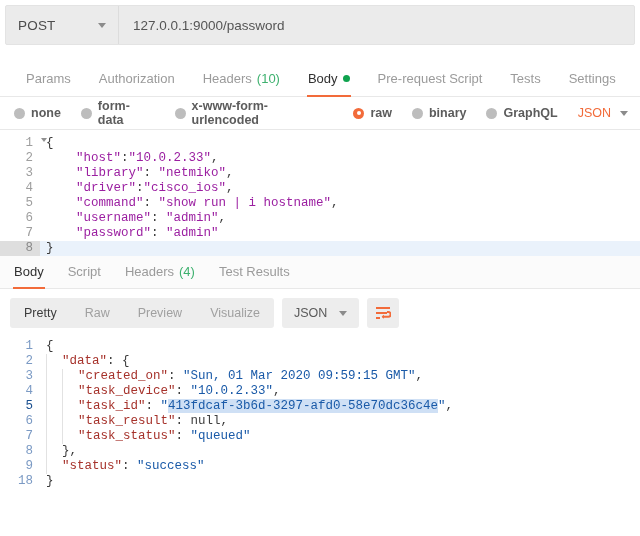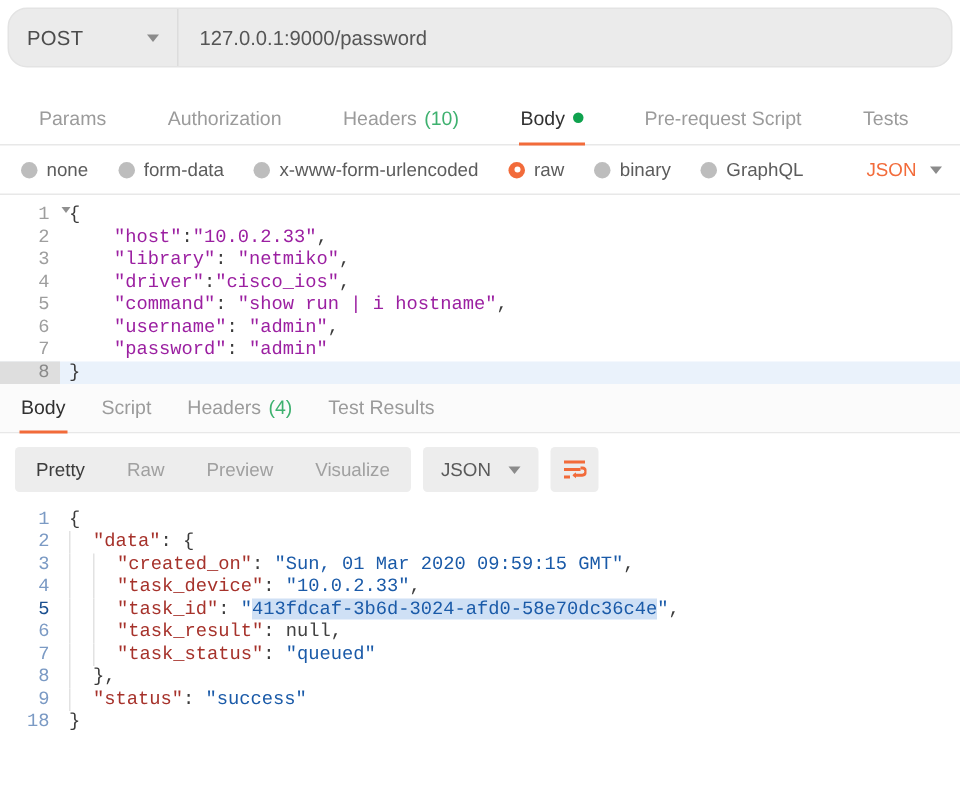--- a/index.html
+++ b/index.html
@@ -11,21 +11,21 @@
     overflow: hidden;
   }
   #app { width: 640px; height: 536px; position: relative; background: #fff; }
 
   
   .urlbar {
     display: flex; align-items: stretch;
     height: 40px; margin: 5px 5px 0 5px;
     border: 1px solid #e3e3e3;
     background: #ebebeb;
-    border-radius: 13px;
+    border-radius: 2px;
   }
   .method-select {
     width: 113px; display: flex; align-items: center;
     padding: 0 12px; justify-content: space-between;
     border-right: 1px solid #dcdcdc;
     cursor: pointer;
   }
   .method-label { font-size: 13.5px; color: #4c4c4c; letter-spacing: .2px; }
   .caret {
     width: 0; height: 0;
@@ -38,21 +38,20 @@
     padding: 0 0 0 14px;
     font-size: 13.5px; color: #555; cursor: text;
   }
 
   
   .req-tabs {
     display: flex; align-items: flex-end;
     height: 38px; margin-top: 14px;
     padding-left: 12px;
     border-bottom: 1px solid #e8e8e8;
-    gap: 13px;
   }
   .tab {
     position: relative; display: flex; align-items: center; gap: 5px;
     padding: 0 14px; height: 36px;
     font-size: 13px; color: #9b9b9b; cursor: pointer; white-space: nowrap;
   }
   .tab.active { color: #313131; }
   .tab.active::after {
     content: ""; position: absolute; left: 13px; right: 13px; bottom: -1px;
     height: 2.5px; background: #f26b3a;
@@ -64,21 +63,21 @@
   }
 
   
   .body-modes {
     display: flex; align-items: center;
     height: 33px; padding-left: 14px;
     border-bottom: 1px solid #e8e8e8;
   }
   .radio-opt {
     display: flex; align-items: center; gap: 6px;
-    margin-right: 20px; font-size: 12.5px; color: #5c5c5c; cursor: pointer;
+    margin-right: 20px; font-size: 12.5px; color: #5c5c5c; cursor: pointer; font-weight: bold;
   }
   .radio {
     width: 11px; height: 11px; border-radius: 50%;
     background: #bdbdbd; flex: none; position: relative;
   }
   .radio.sel { background: #f26b3a; }
   .radio.sel::after {
     content: ""; position: absolute; left: 3.5px; top: 3.5px;
     width: 4px; height: 4px; border-radius: 50%; background: #fff;
   }
@@ -286,21 +285,21 @@
         <rect x="1" y="11" width="4" height="2" fill="#f26b3a"></rect>
       </svg>
     </div>
   </div>
 
   <div class="editor res" id="res-editor" style="padding-top:2px;">
       <div class="code-line"><span class="ln">1</span><span class="src"><span class="p">{</span></span></div>
       <div class="code-line"><span class="ln">2</span><span class="src"><span class="guide" style="margin-right: 15px;"></span><span class="k">"data"</span><span class="p">: {</span></span></div>
       <div class="code-line"><span class="ln">3</span><span class="src"><span class="guide" style="margin-right: 15px;"></span><span class="guide" style="margin-right: 15px;"></span><span class="k">"created_on"</span><span class="p">: </span><span class="s">"Sun, 01 Mar 2020 09:59:15 GMT"</span><span class="p">,</span></span></div>
       <div class="code-line"><span class="ln">4</span><span class="src"><span class="guide" style="margin-right: 15px;"></span><span class="guide" style="margin-right: 15px;"></span><span class="k">"task_device"</span><span class="p">: </span><span class="s">"10.0.2.33"</span><span class="p">,</span></span></div>
-      <div class="code-line"><span class="ln cur">5</span><span class="src"><span class="guide" style="margin-right: 15px;"></span><span class="guide" style="margin-right: 15px;"></span><span class="k">"task_id"</span><span class="p">: </span><span class="s">"</span><span class="s sel-hl">413fdcaf-3b6d-3024-afd0-58e70dc36c4e</span><span class="s">"</span><span class="p">,</span></span></div>
+      <div class="code-line"><span class="ln cur">5</span><span class="src"><span class="guide" style="margin-right: 15px;"></span><span class="guide" style="margin-right: 15px;"></span><span class="k">"task_id"</span><span class="p">: </span><span class="s">"</span><span class="s sel-hl">413fdcaf-3b6d-3297-afd0-58e70dc36c4e</span><span class="s">"</span><span class="p">,</span></span></div>
       <div class="code-line"><span class="ln">6</span><span class="src"><span class="guide" style="margin-right: 15px;"></span><span class="guide" style="margin-right: 15px;"></span><span class="k">"task_result"</span><span class="p">: </span><span class="n">null</span><span class="p">,</span></span></div>
       <div class="code-line"><span class="ln">7</span><span class="src"><span class="guide" style="margin-right: 15px;"></span><span class="guide" style="margin-right: 15px;"></span><span class="k">"task_status"</span><span class="p">: </span><span class="s">"queued"</span></span></div>
       <div class="code-line"><span class="ln">8</span><span class="src"><span class="guide" style="margin-right: 15px;"></span><span class="p">},</span></span></div>
       <div class="code-line"><span class="ln">9</span><span class="src"><span class="guide" style="margin-right: 15px;"></span><span class="k">"status"</span><span class="p">: </span><span class="s">"success"</span></span></div>
       <div class="code-line"><span class="ln">18</span><span class="src"><span class="p">}</span></span></div>
     </div>
 
 </div>
 
 </body></html>

